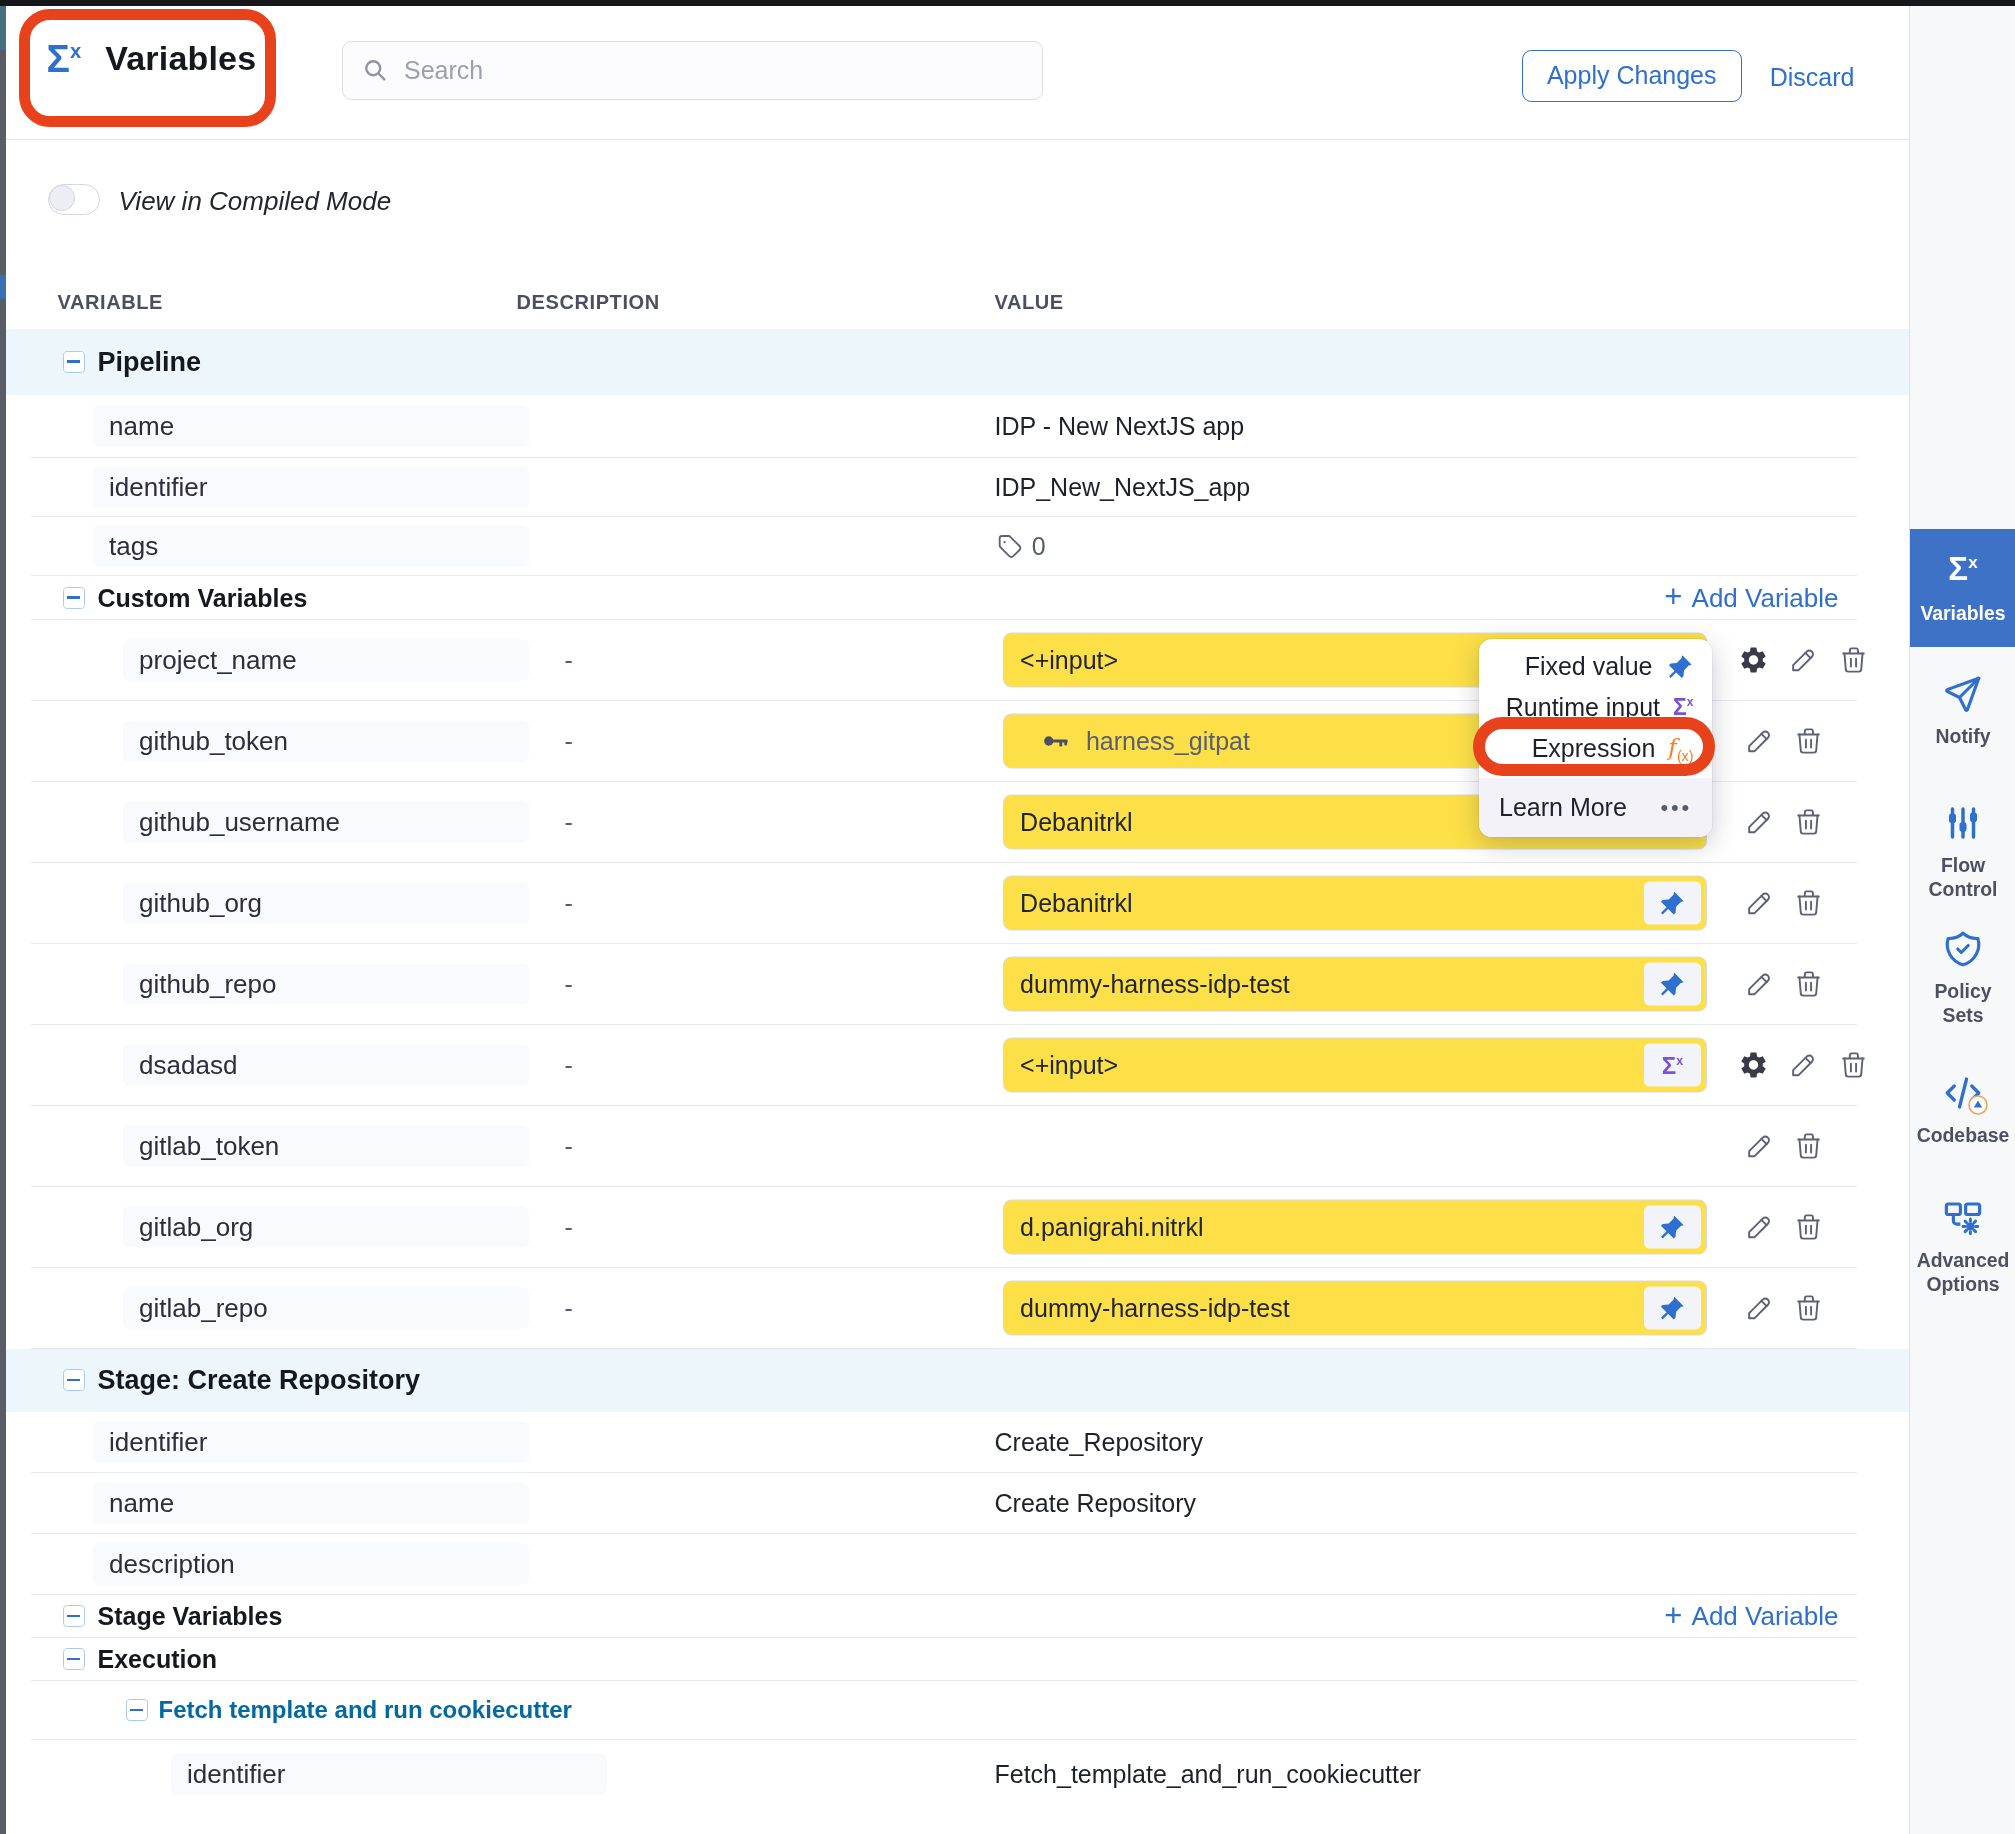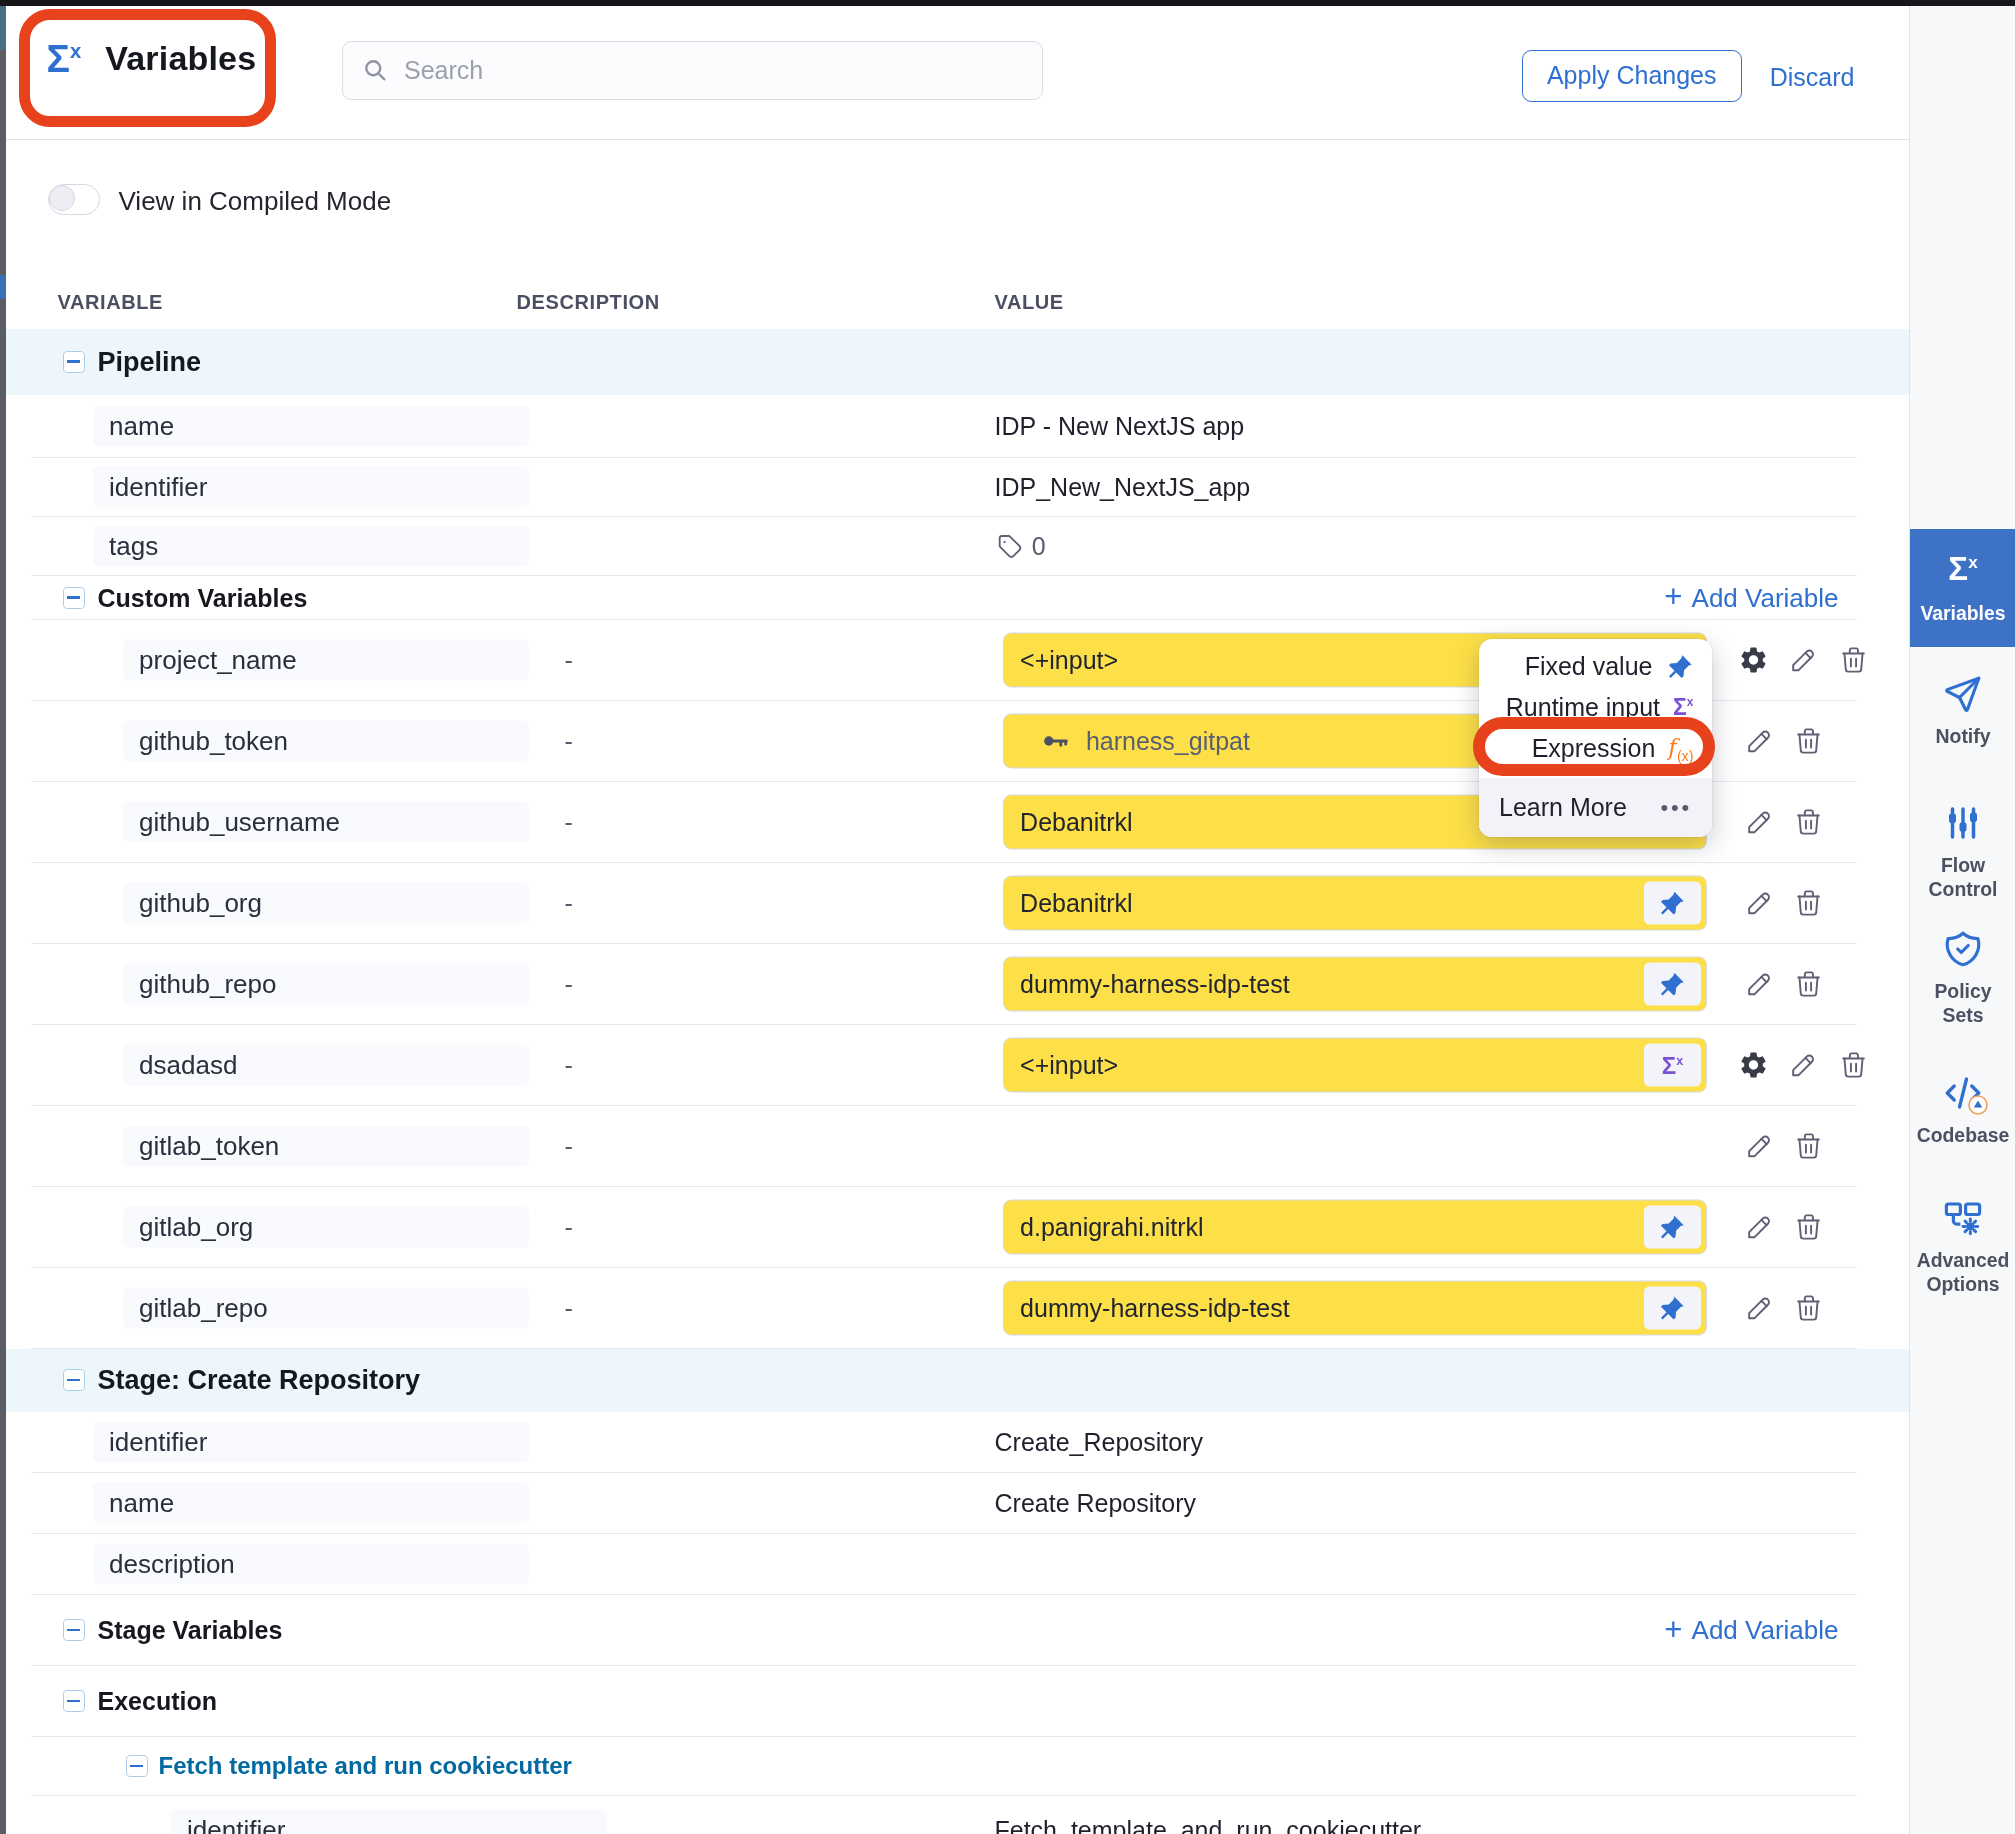--- a/index.html
+++ b/index.html
@@ -19,32 +19,32 @@
   .brand-title{font-size:34px;font-weight:700;color:#16181F;letter-spacing:0.2px;}
   .search{position:absolute;left:336px;top:35px;width:701px;height:59px;border:1.8px solid #DCDEE6;border-radius:9.2px;background:#FCFCFE;display:flex;align-items:center;padding:0 18.5px;gap:13px;box-sizing:border-box;}
   .search svg{width:28px;height:28px;color:#8F94A4;flex:0 0 auto;}
   .search input{border:none;outline:none;background:transparent;font-size:25px;color:#22252F;width:100%;font-family:inherit;}
   .search input::placeholder{color:#9BA0AF;}
   .btn-apply{position:absolute;right:167px;top:44px;height:52px;padding:0 24px;border:1.8px solid #2E6FD0;border-radius:9.2px;color:#2E6FD0;font-size:25px;font-weight:500;background:#fff;display:flex;align-items:center;box-sizing:border-box;}
   .lnk-discard{position:absolute;right:54px;top:57px;font-size:25px;color:#2E6FD0;font-weight:500;}
   .title-annot{position:absolute;left:18.5px;top:9.2px;width:257px;height:118px;border:11px solid #E8421D;border-radius:31px;z-index:65;box-sizing:border-box;}
 
   
-  .controls{position:relative;height:137px;}
+  .controls{position:relative;height:137px;font-style:italic;}
   .toggle{position:absolute;left:42px;top:44px;width:52px;height:31px;border:1.8px solid #D5D7E0;border-radius:16.6px;background:#fff;box-sizing:border-box;}
   .knob{position:absolute;left:0.9px;top:0.9px;width:26px;height:26px;border-radius:50%;background:#EDEEF4;border:0.9px solid #D5D7E0;box-sizing:border-box;}
   .toggle-label{position:absolute;left:113px;top:46px;font-size:26px;color:#23262F;}
 
   
   .thead{position:relative;height:52px;text-align:center;}
   .th{position:absolute;top:14.8px;font-size:20px;font-weight:700;color:#4B4F61;letter-spacing:0.6px;}
   .th.c-v{left:52px;} .th.c-d{left:511px;} .th.c-val{left:989px;}
   .row{position:relative;}
   .h72{height:66px;} .h68{height:63px;} .h64{height:59px;} .h48{height:44px;} .h88{height:81px;}
-  .h66{height:61px;} .h62{height:71px;} .h74{height:68px;}
+  .h66{height:61px;} .h62{height:43px;} .h74{height:68px;}
   .line::after{content:"";position:absolute;left:25px;right:52px;bottom:0;height:0.9px;background:#E7E8EF;}
   .band{background:#EDF6FA;}
   .collapse{position:absolute;width:22px;height:22px;border:1.8px solid #A9CBE8;border-radius:4.6px;background:#fff;box-sizing:border-box;top:50%;transform:translateY(-50%);}
   .collapse::after{content:"";position:absolute;left:3.7px;right:3.7px;top:50%;height:2.8px;margin-top:-1.4px;background:#2E6FD0;}
   .collapse.c1{left:57px;} .collapse.c2{left:120px;}
   .band-title{position:absolute;left:92px;font-size:27px;font-weight:700;color:#16181F;}
   .sec-title{position:absolute;left:92px;font-size:25px;font-weight:700;color:#16181F;}
   .step-title{position:absolute;left:153px;font-size:24px;font-weight:700;color:#0369a1;}
   .addvar{position:absolute;right:70px;display:flex;gap:9.2px;align-items:center;color:#2E6FD0;font-size:26px;font-weight:500;}
   .addvar .plus{font-size:31px;font-weight:500;line-height:1;margin-top:-2.8px;}

